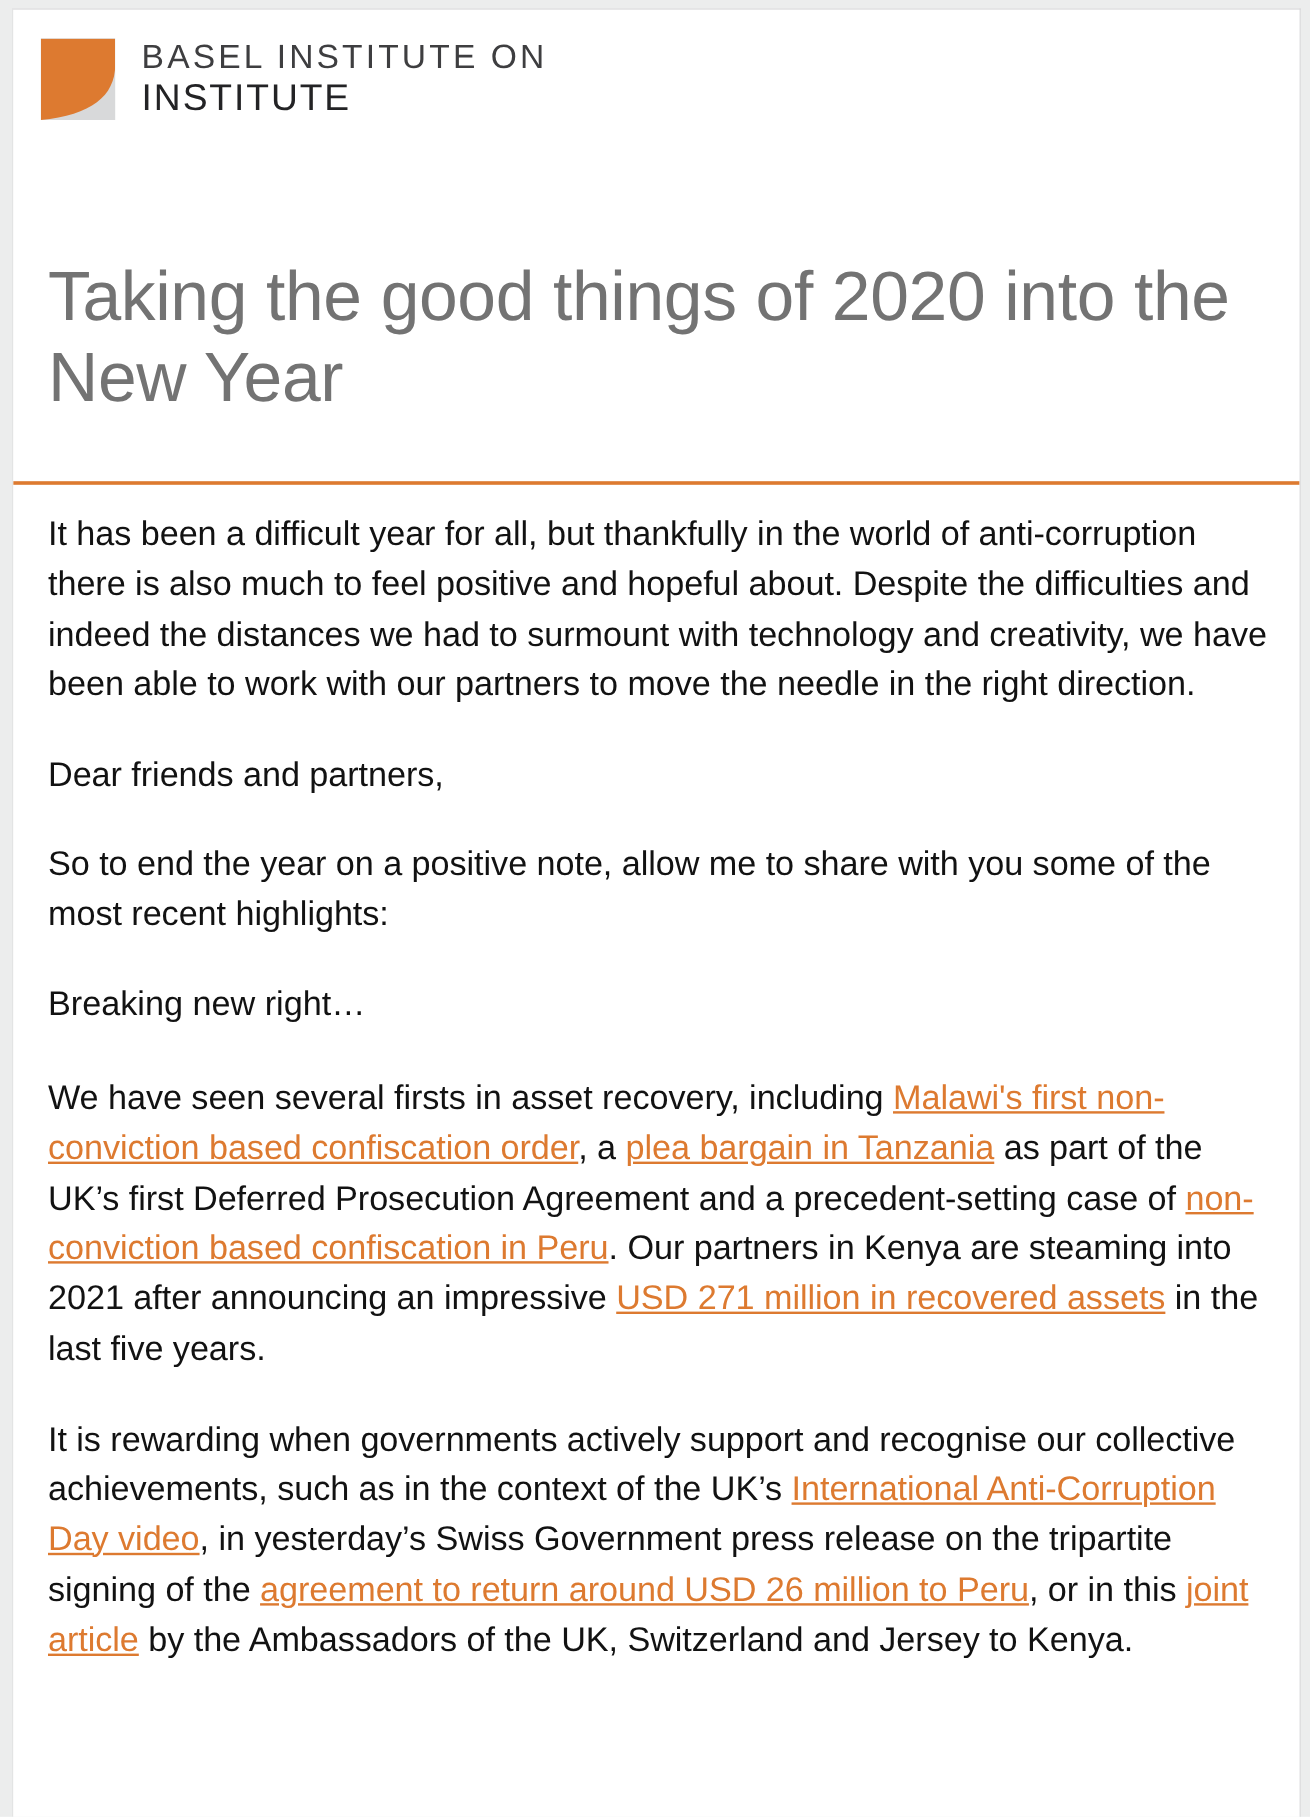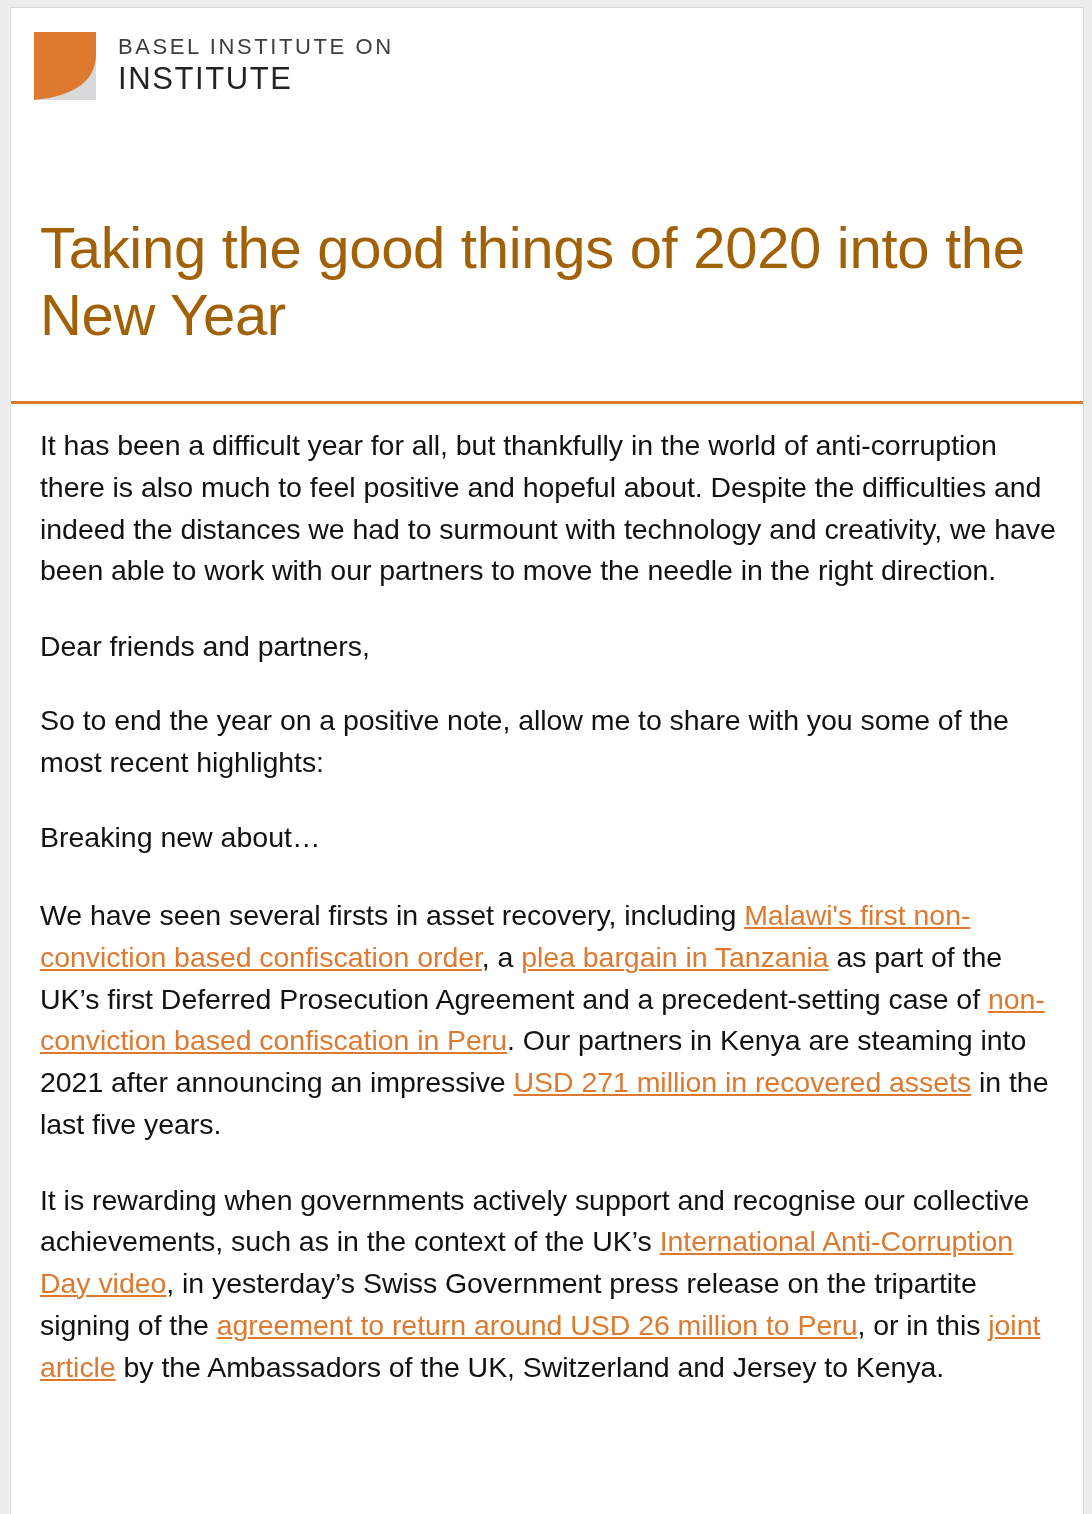--- a/index.html
+++ b/index.html
@@ -57,21 +57,21 @@
     flex: 0 0 auto;
   }
   .logo-mark svg { display: block; }
   .logo-words {
     margin-left: 22px;
     display: flex;
     flex-direction: column;
     justify-content: center;
   }
   .logo-line1 {
-    font-size: 22px;
+    font-size: 28px;
     letter-spacing: 2.6px;
     color: #3e3e40;
     line-height: 1.12;
     font-weight: 400;
     white-space: nowrap;
   }
   .logo-line2 {
     font-size: 31px;
     letter-spacing: 1.6px;
     color: #232325;
@@ -83,21 +83,21 @@
 
   
   .headline {
     position: absolute;
     top: 167px;
     left: 29px;
     width: 1010px;
     font-size: 58px;
     line-height: 1.16;
     font-weight: 400;
-    color: #a16207;
+    color: #737373;
     letter-spacing: -0.3px;
   }
 
   
   .divider {
     position: absolute;
     top: 393px;
     left: 0;
     right: 0;
     height: 3px;
@@ -159,21 +159,21 @@
     <div class="divider"></div>
 
     <div class="body-wrap">
 
       <p class="para">It has been a difficult year for all, but thankfully in the world of anti-corruption there is also much to feel positive and hopeful about. Despite the difficulties and indeed the distances we had to surmount with technology and creativity, we have been able to work with our partners to move the needle in the right direction.</p>
 
       <p class="para first">Dear friends and partners,</p>
 
       <p class="para">So to end the year on a positive note, allow me to share with you some of the most recent highlights:</p>
 
-      <p class="heading-para">Breaking new about…</p>
+      <p class="heading-para">Breaking new right…</p>
 
       <p class="para"><span>We have seen several firsts in asset recovery, including </span><a class="lnk">Malawi's first non-conviction based confiscation order</a><span>, a </span><a class="lnk">plea bargain in Tanzania</a><span> as part of the UK’s first Deferred Prosecution Agreement and a precedent-setting case of </span><a class="lnk">non-conviction based confiscation in Peru</a><span>. Our partners in Kenya are steaming into 2021 after announcing an impressive </span><a class="lnk">USD 271 million in recovered assets</a><span> in the last five years.</span></p>
 
       <p class="para"><span>It is rewarding when governments actively support and recognise our collective achievements, such as in the context of the UK’s </span><a class="lnk">International Anti-Corruption Day video</a><span>, in yesterday’s Swiss Government press release on the tripartite signing of the </span><a class="lnk">agreement to return around USD 26 million to Peru</a><span>, or in this </span><a class="lnk">joint article</a><span> by the Ambassadors of the UK, Switzerland and Jersey to Kenya.</span></p>
 
     </div>
   </div>
 </div>
 
 </body></html>

